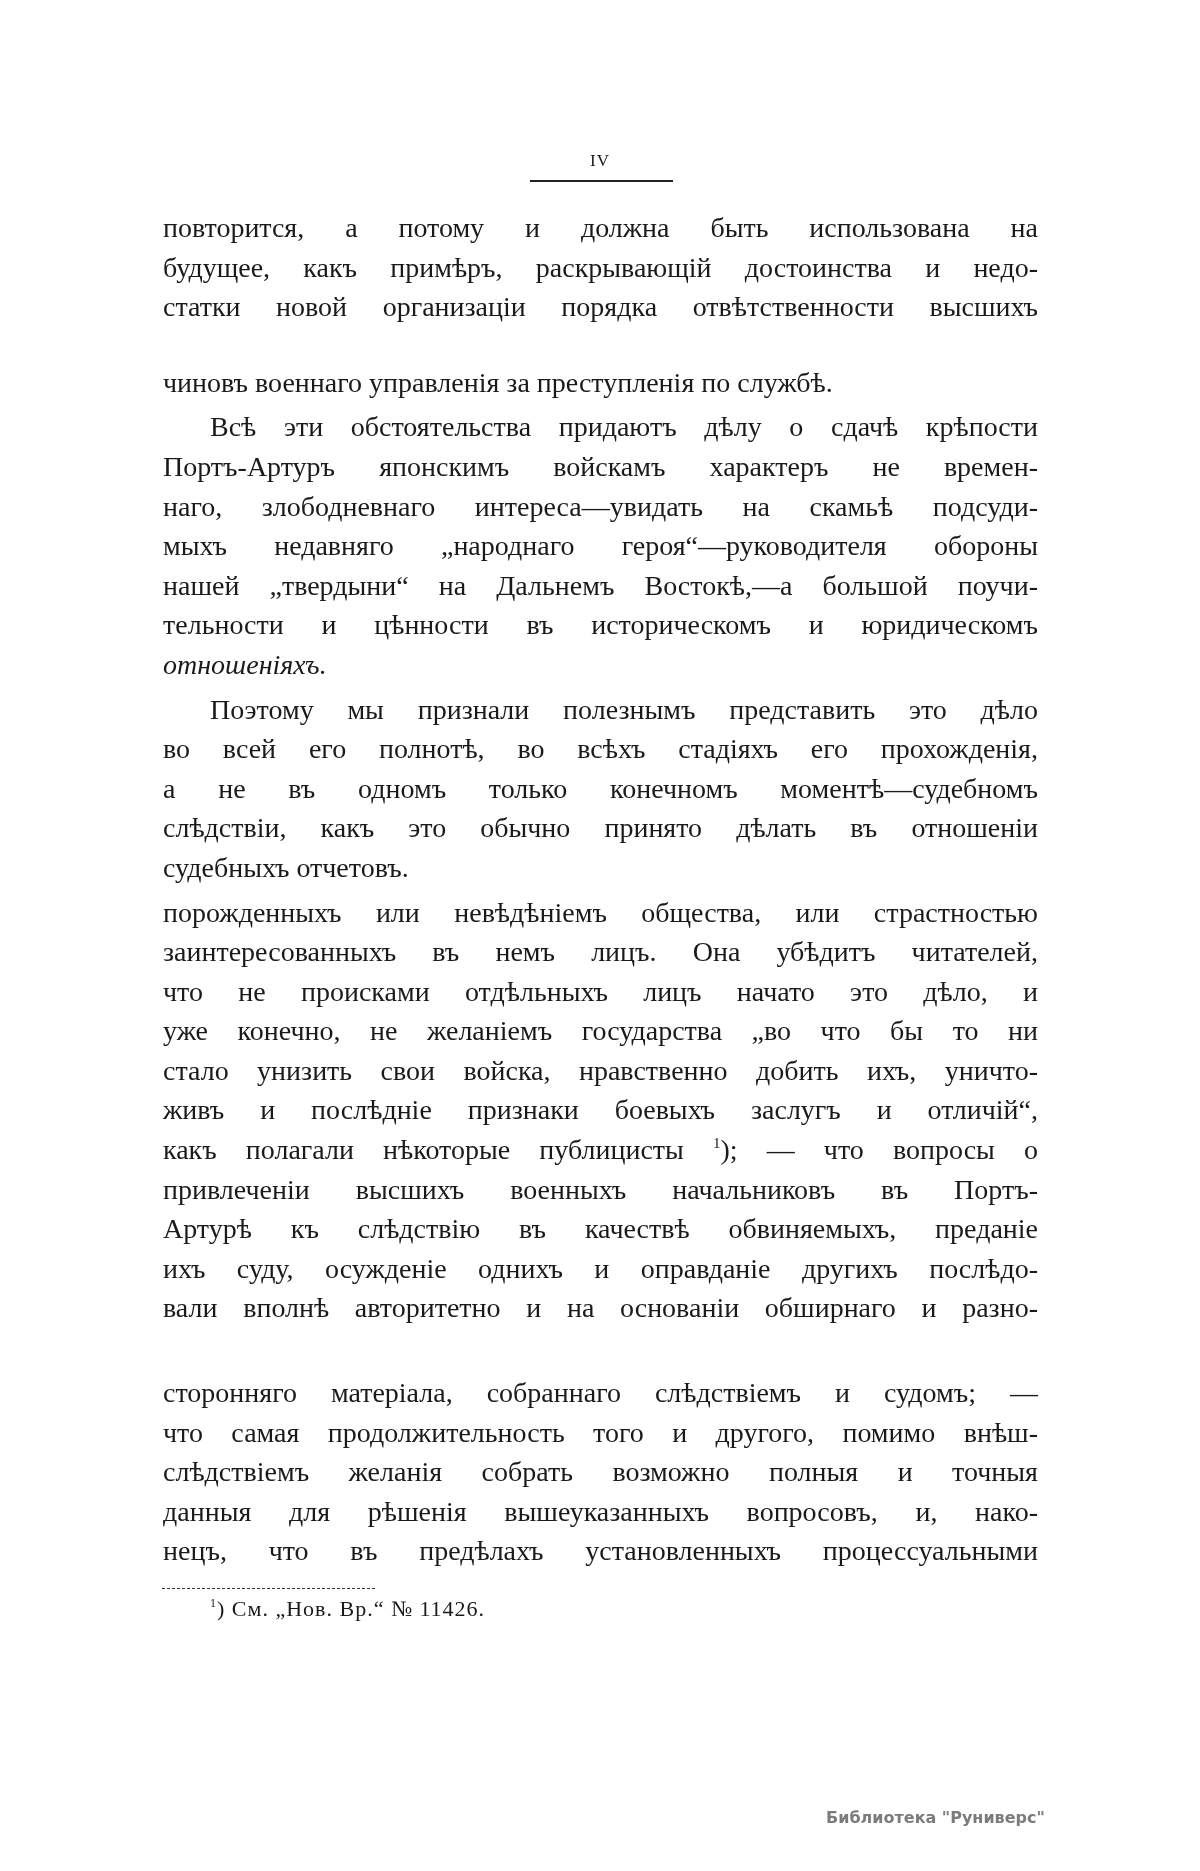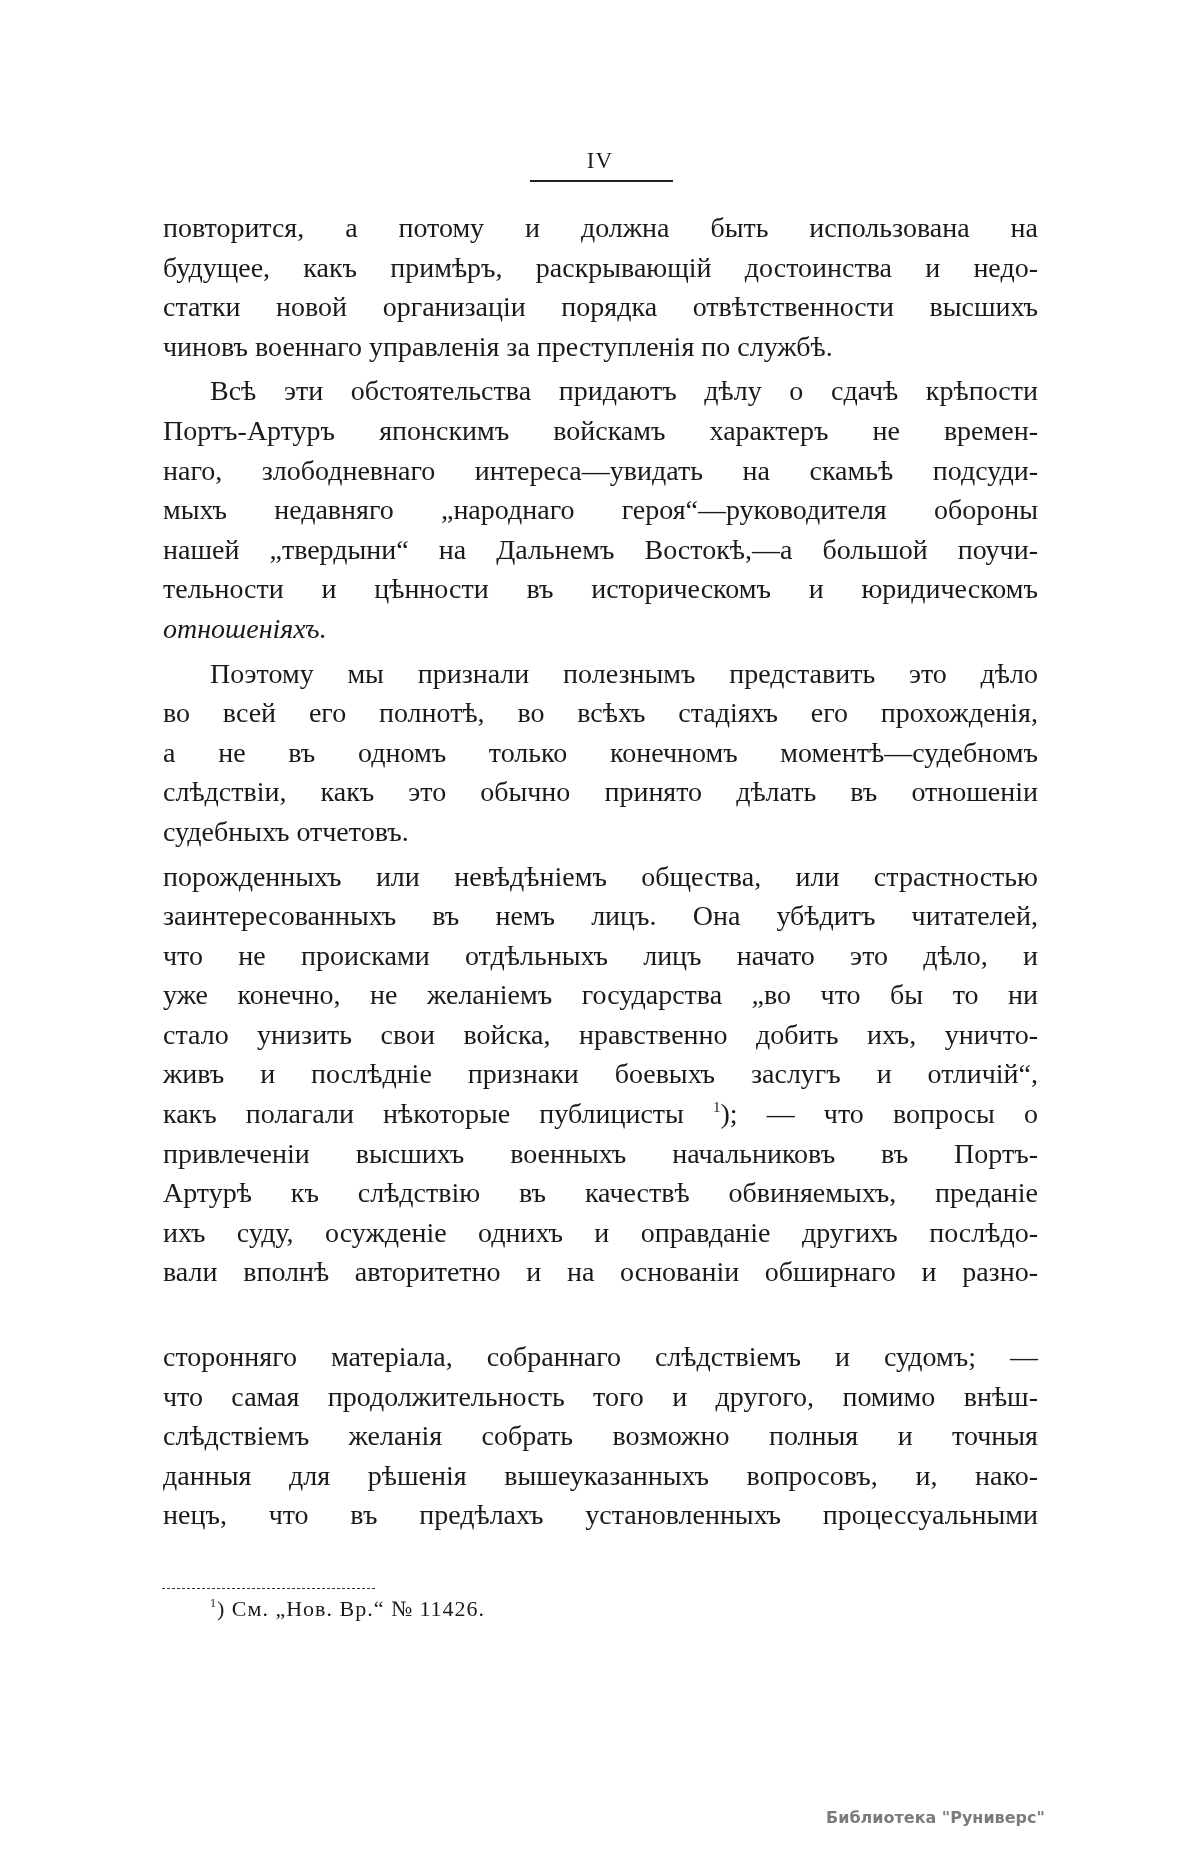--- a/index.html
+++ b/index.html
@@ -1,19 +1,19 @@
 <!DOCTYPE html>
 <html><head>
 <meta charset="utf-8">
 <style>
   html, body { margin: 0; padding: 0; background: #ffffff; }
   body { width: 1200px; height: 1871px; position: relative; overflow: hidden;
          font-family: "Liberation Serif", "DejaVu Serif", serif; color: #1a1a1a; }
   .page-number { position: absolute; left: 560px; width: 80px; top: 146px; text-align: center;
-                 font-size: 23px; letter-spacing: 1px; line-height: 30px; }
+                 font-size: 17px; letter-spacing: 1px; line-height: 30px; }
   .header-rule { position: absolute; left: 530px; top: 180px; width: 143px; height: 0;
                  border-top: 2px solid #222; }
   .body-text { position: absolute; left: 163px; top: 208px; width: 875px; }
   .para { margin: 0 0 5px 0; }
   .line { display: block; height: 39.6px; line-height: 39.6px; font-size: 28px;
           text-align: justify; text-align-last: justify; white-space: nowrap;
           transform-origin: left center; }
   .line.last { text-align-last: left; }
   .line.indent { padding-left: 47px; }
   sup { font-size: 15px; vertical-align: 11px; line-height: 0; }
@@ -29,21 +29,21 @@
 <body>
 
 <div class="page-number">IV</div>
 <div class="header-rule"></div>
 
 <div class="body-text" id="body-text">
     <div class="para">
       <div class="line" style="width: 875px; box-sizing: border-box; white-space: normal;">повторится, а потому и должна быть использована на</div>
       <div class="line" style="width: 875px; box-sizing: border-box; white-space: normal;">будущее, какъ примѣръ, раскрывающій достоинства и недо-</div>
       <div class="line" style="width: 875px; box-sizing: border-box; white-space: normal;">статки новой организаціи порядка отвѣтственности высшихъ</div>
-      <div class="line last" style="width: 669.703px;">чиновъ военнаго управленія за преступленія по службѣ.</div>
+      <div class="line last" style="width: 669.703px; margin-top: 36px;">чиновъ военнаго управленія за преступленія по службѣ.</div>
     </div>
     <div class="para">
       <div class="line indent" style="width: 875px; box-sizing: border-box; white-space: normal;">Всѣ эти обстоятельства придаютъ дѣлу о сдачѣ крѣпости</div>
       <div class="line" style="width: 875px; box-sizing: border-box; white-space: normal;">Портъ-Артуръ японскимъ войскамъ характеръ не времен-</div>
       <div class="line" style="width: 875px; box-sizing: border-box; white-space: normal;">наго, злободневнаго интереса—увидать на скамьѣ подсуди-</div>
       <div class="line" style="width: 875px; box-sizing: border-box; white-space: normal;">мыхъ недавняго „народнаго героя“—руководителя обороны</div>
       <div class="line" style="width: 875px; box-sizing: border-box; white-space: normal;">нашей „твердыни“ на Дальнемъ Востокѣ,—а большой поучи-</div>
       <div class="line" style="width: 875px; box-sizing: border-box; white-space: normal;">тельности и цѣнности въ историческомъ и юридическомъ</div>
       <div class="line last" style="width: 158.906px; font-style: italic;">отношеніяхъ.</div>
     </div>

